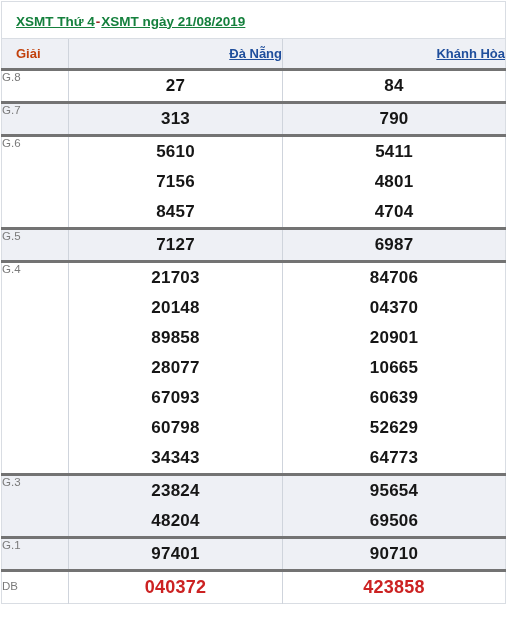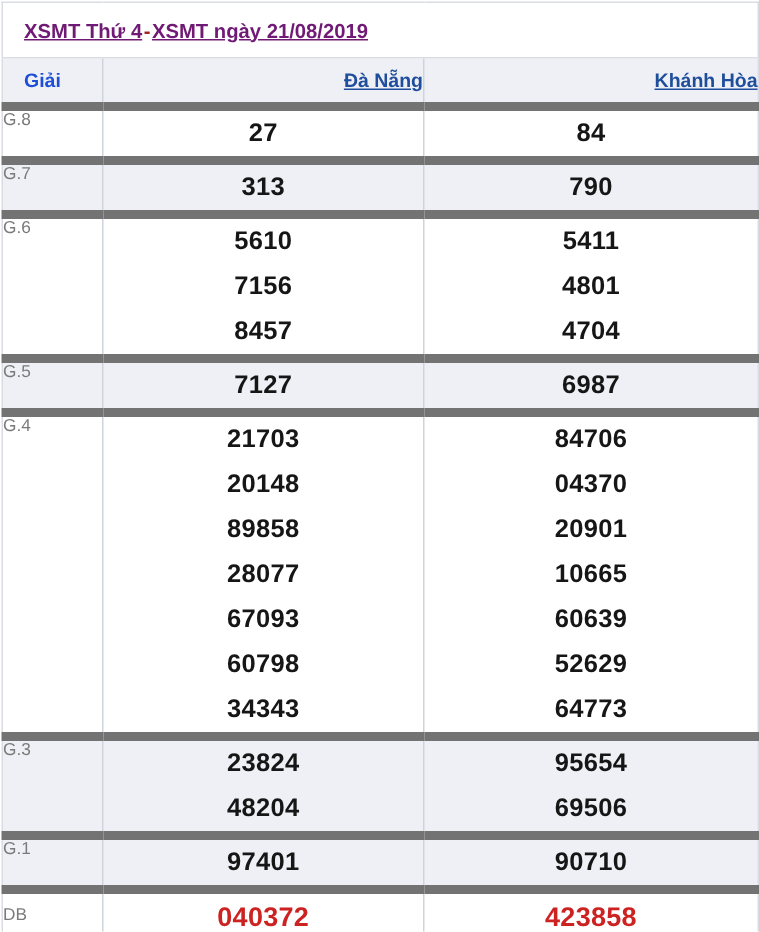--- a/index.html
+++ b/index.html
@@ -27,21 +27,21 @@
   
   .title-cell {
     padding: 9px 0 8px 14px;
     border-bottom: 1px solid #d9dde3;
     background: #ffffff;
     text-align: left;
     vertical-align: middle;
     height: 19px;
   }
   .title-link {
-    color: #701a75;
+    color: #15803d;
     font-size: 13.5px;
     font-weight: bold;
     white-space: nowrap;
   }
   .title-sep {
     color: #a32020;
     font-size: 13.5px;
     font-weight: bold;
     padding: 0 1px;
   }
@@ -52,39 +52,39 @@
     border-bottom: 1px solid #d9dde3;
     height: 29px;
     padding: 0;
     font-weight: bold;
     font-size: 13px;
   }
   th.col-prize {
     width: 67px;
     text-align: left;
     padding-left: 14px;
-    color: #1d4ed8;
+    color: #c2410c;
     border-right: 1px solid #cfd4dc;
   }
   th.col-prov {
     text-align: right;
     border-right: 1px solid #cfd4dc;
     margin-top: 20px;
   }
   th.col-prov:last-child { border-right: none; }
   .prov-link {
     color: #1f4e9c;
     text-decoration: underline;
     font-size: 13px;
     font-weight: bold;
   }
 
   
   tr.data-row > td {
-    border-top: 6px solid #737373;
+    border-top: 3px solid #737373;
     padding: 0;
     vertical-align: top;
   }
   tr.data-row.shaded > td { background: #eef0f5; margin-left: 44px; }
   tr.data-row.plain  > td { background: #ffffff; }
 
   td.prize-label {
     width: 67px;
     color: #7a7a7a;
     font-size: 11.5px;

